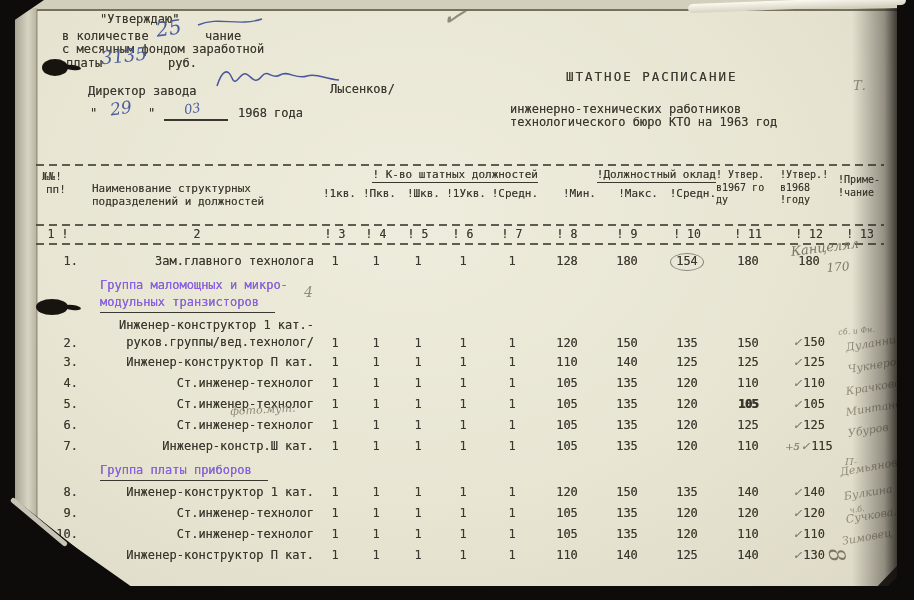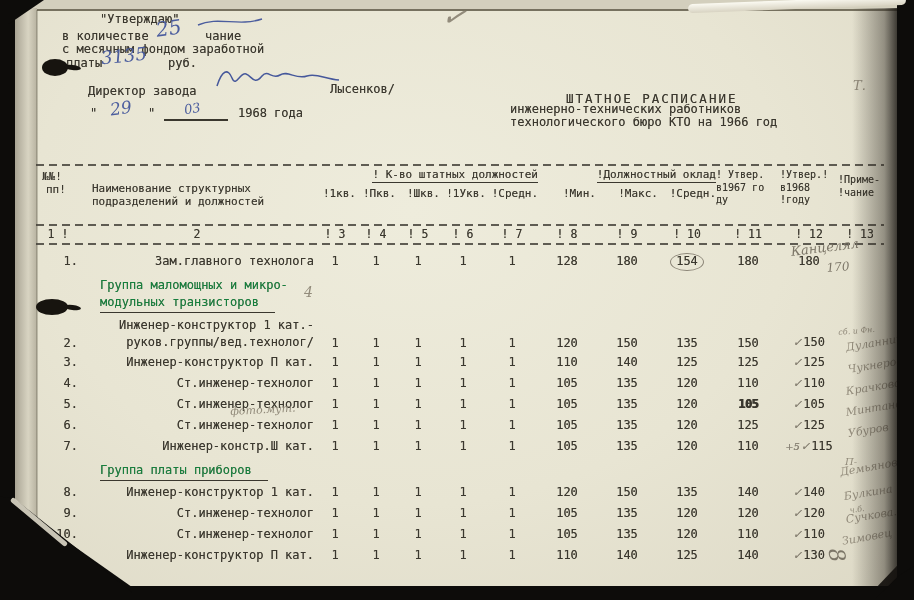--- a/index.html
+++ b/index.html
@@ -56,21 +56,21 @@
   .numrow{display:grid;grid-template-columns:var(--cols);height:17px;line-height:16px;
        font-size:11.5px;color:#3a372e;text-align:center;text-shadow:0 0 .4px rgba(45,40,30,.5);}
   .tbody{margin-top:6px;}
   .t-row{display:grid;grid-template-columns:var(--cols);height:21px;line-height:21px;
        color:#3a372e;font-size:12px;text-shadow:0 0 .5px rgba(45,40,30,.55);}
   .t-row.two{height:38px;line-height:17px;padding-top:3px;}
   .t-row.two .c:not(.name){align-self:end;line-height:18px;}
   .c{text-align:center;white-space:nowrap;}
   .c.num{text-align:right;padding-right:2px;}
   .c.name{text-align:right;}
-  .sec-row{margin:5px 0 1px 64px;color:#15803d;font-size:12px;line-height:17px;
+  .sec-row{margin:5px 0 1px 64px;color:#8b5cf6;font-size:12px;line-height:17px;
        text-shadow:0 0 .5px rgba(45,40,30,.55);white-space:nowrap;}
   .sec-row .u{display:inline-block;border-bottom:1.6px solid #3a372e;padding:0 16px 1px 0;}
   .circled{display:inline-block;border:1.4px solid #8c8678;border-radius:50%;padding:0 5px 1px 5px;line-height:15px;}
   .over{font-weight:bold;letter-spacing:-.5px;text-shadow:.8px 0 0 #3a372e;}
   .chk{color:#8c8678;font-family:"DejaVu Serif",serif;font-style:italic;font-size:11px;padding-right:1px;}
   .pre{color:#8c8678;font-family:"DejaVu Serif",serif;font-style:italic;font-size:10px;padding-right:1px;}
   .anno{position:absolute;transform-origin:left top;}
   
   .blot{position:absolute;background:#17140f;border-radius:50%;}
   .blot::after{content:"";position:absolute;right:-13px;top:38%;width:17px;height:5px;
@@ -107,23 +107,23 @@
   </svg>
   <span class="abs typed" style="left:330px;top:82px">Лысенков/</span>
 
   <span class="abs typed" style="left:90px;top:106px">"</span>
   <span class="abs ink" style="left:110px;top:98px;font-size:17px;transform:rotate(-8deg)">29</span>
   <span class="abs typed" style="left:148px;top:106px">"</span>
   <div class="mline" style="left:164px;top:119px;width:64px;height:2px"></div>
   <span class="abs ink" style="left:184px;top:101px;font-size:13px;transform:rotate(-10deg)">03</span>
   <span class="abs typed" style="left:238px;top:106px">1968 года</span>
 
-  <span class="abs typed title" style="left:566px;top:92px">ШТАТНОЕ РАСПИСАНИЕ</span>
+  <span class="abs typed title" style="left:566px;top:70px">ШТАТНОЕ РАСПИСАНИЕ</span>
   <span class="abs typed" style="left:510px;top:102px">инженерно-технических работников</span>
-  <span class="abs typed" style="left:510px;top:115px">технологического бюро КТО на 1966 год</span>
+  <span class="abs typed" style="left:510px;top:115px">технологического бюро КТО на 1963 год</span>
 
   <div class="tbl">
     <div class="dash"></div>
 
     <div class="hdr">
       <div class="h1">
         <span>№№!</span><br>
         <span style="padding-left:4px">пп!</span>
       </div>
       <div class="h2">

